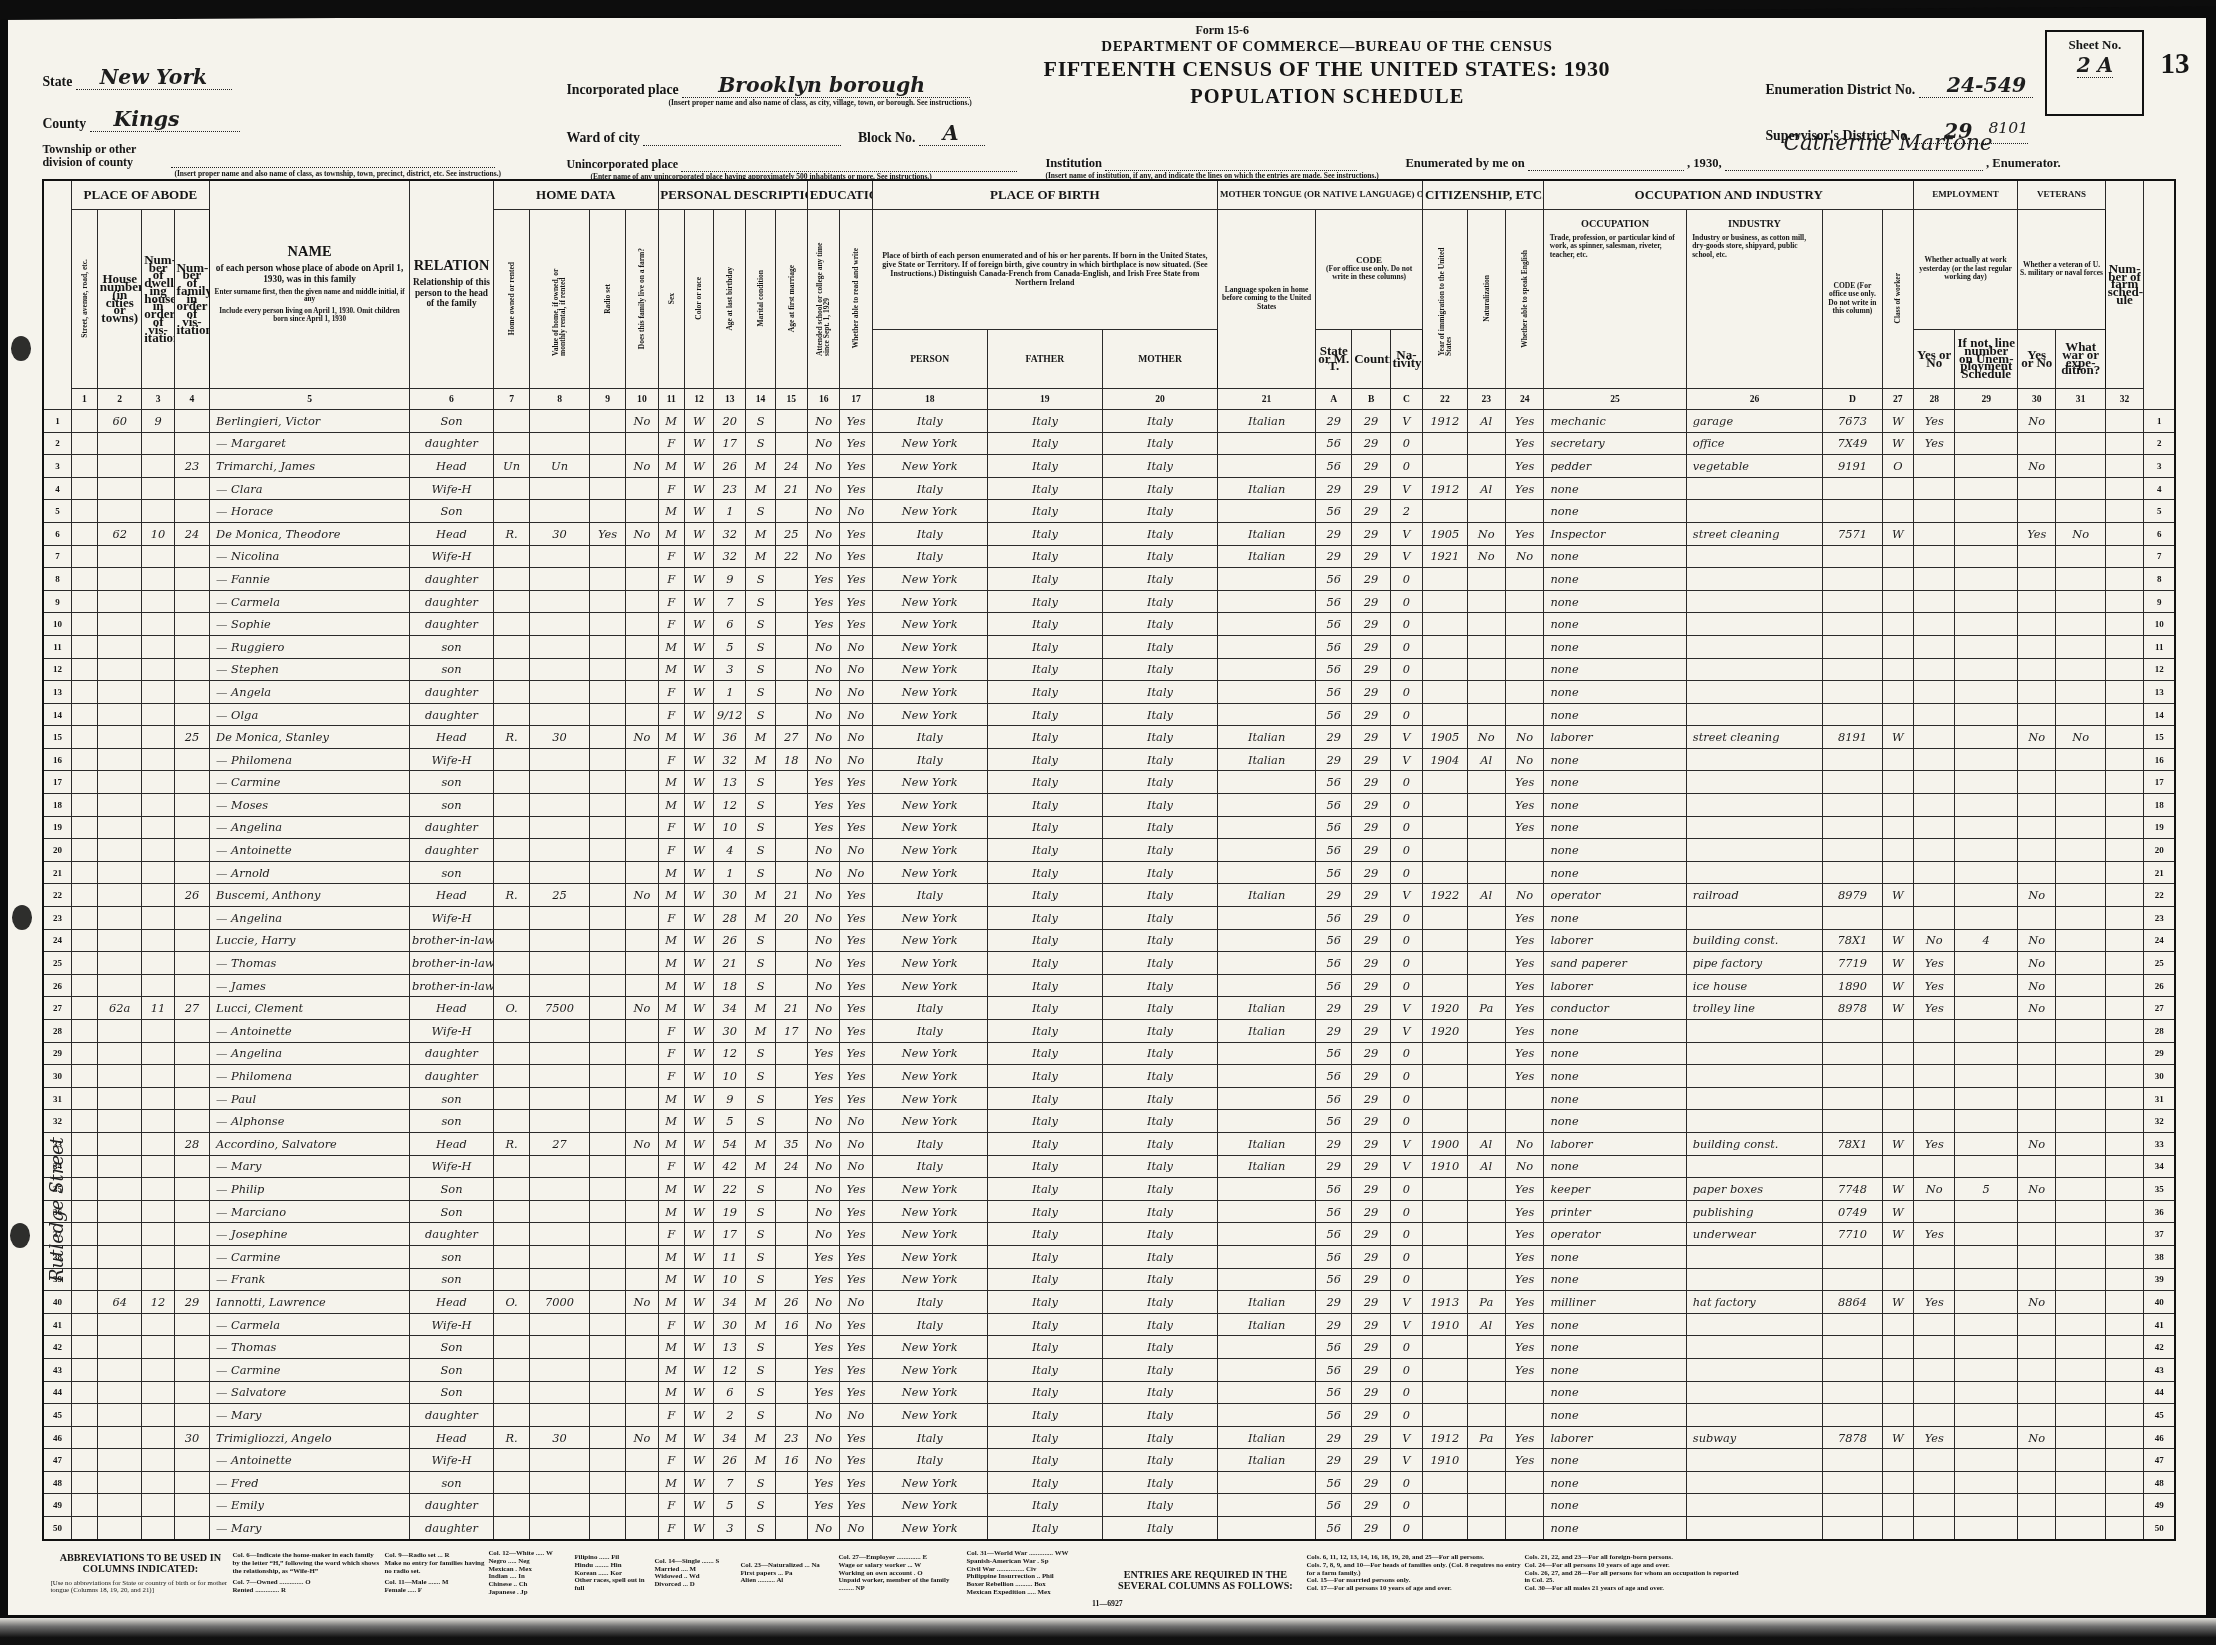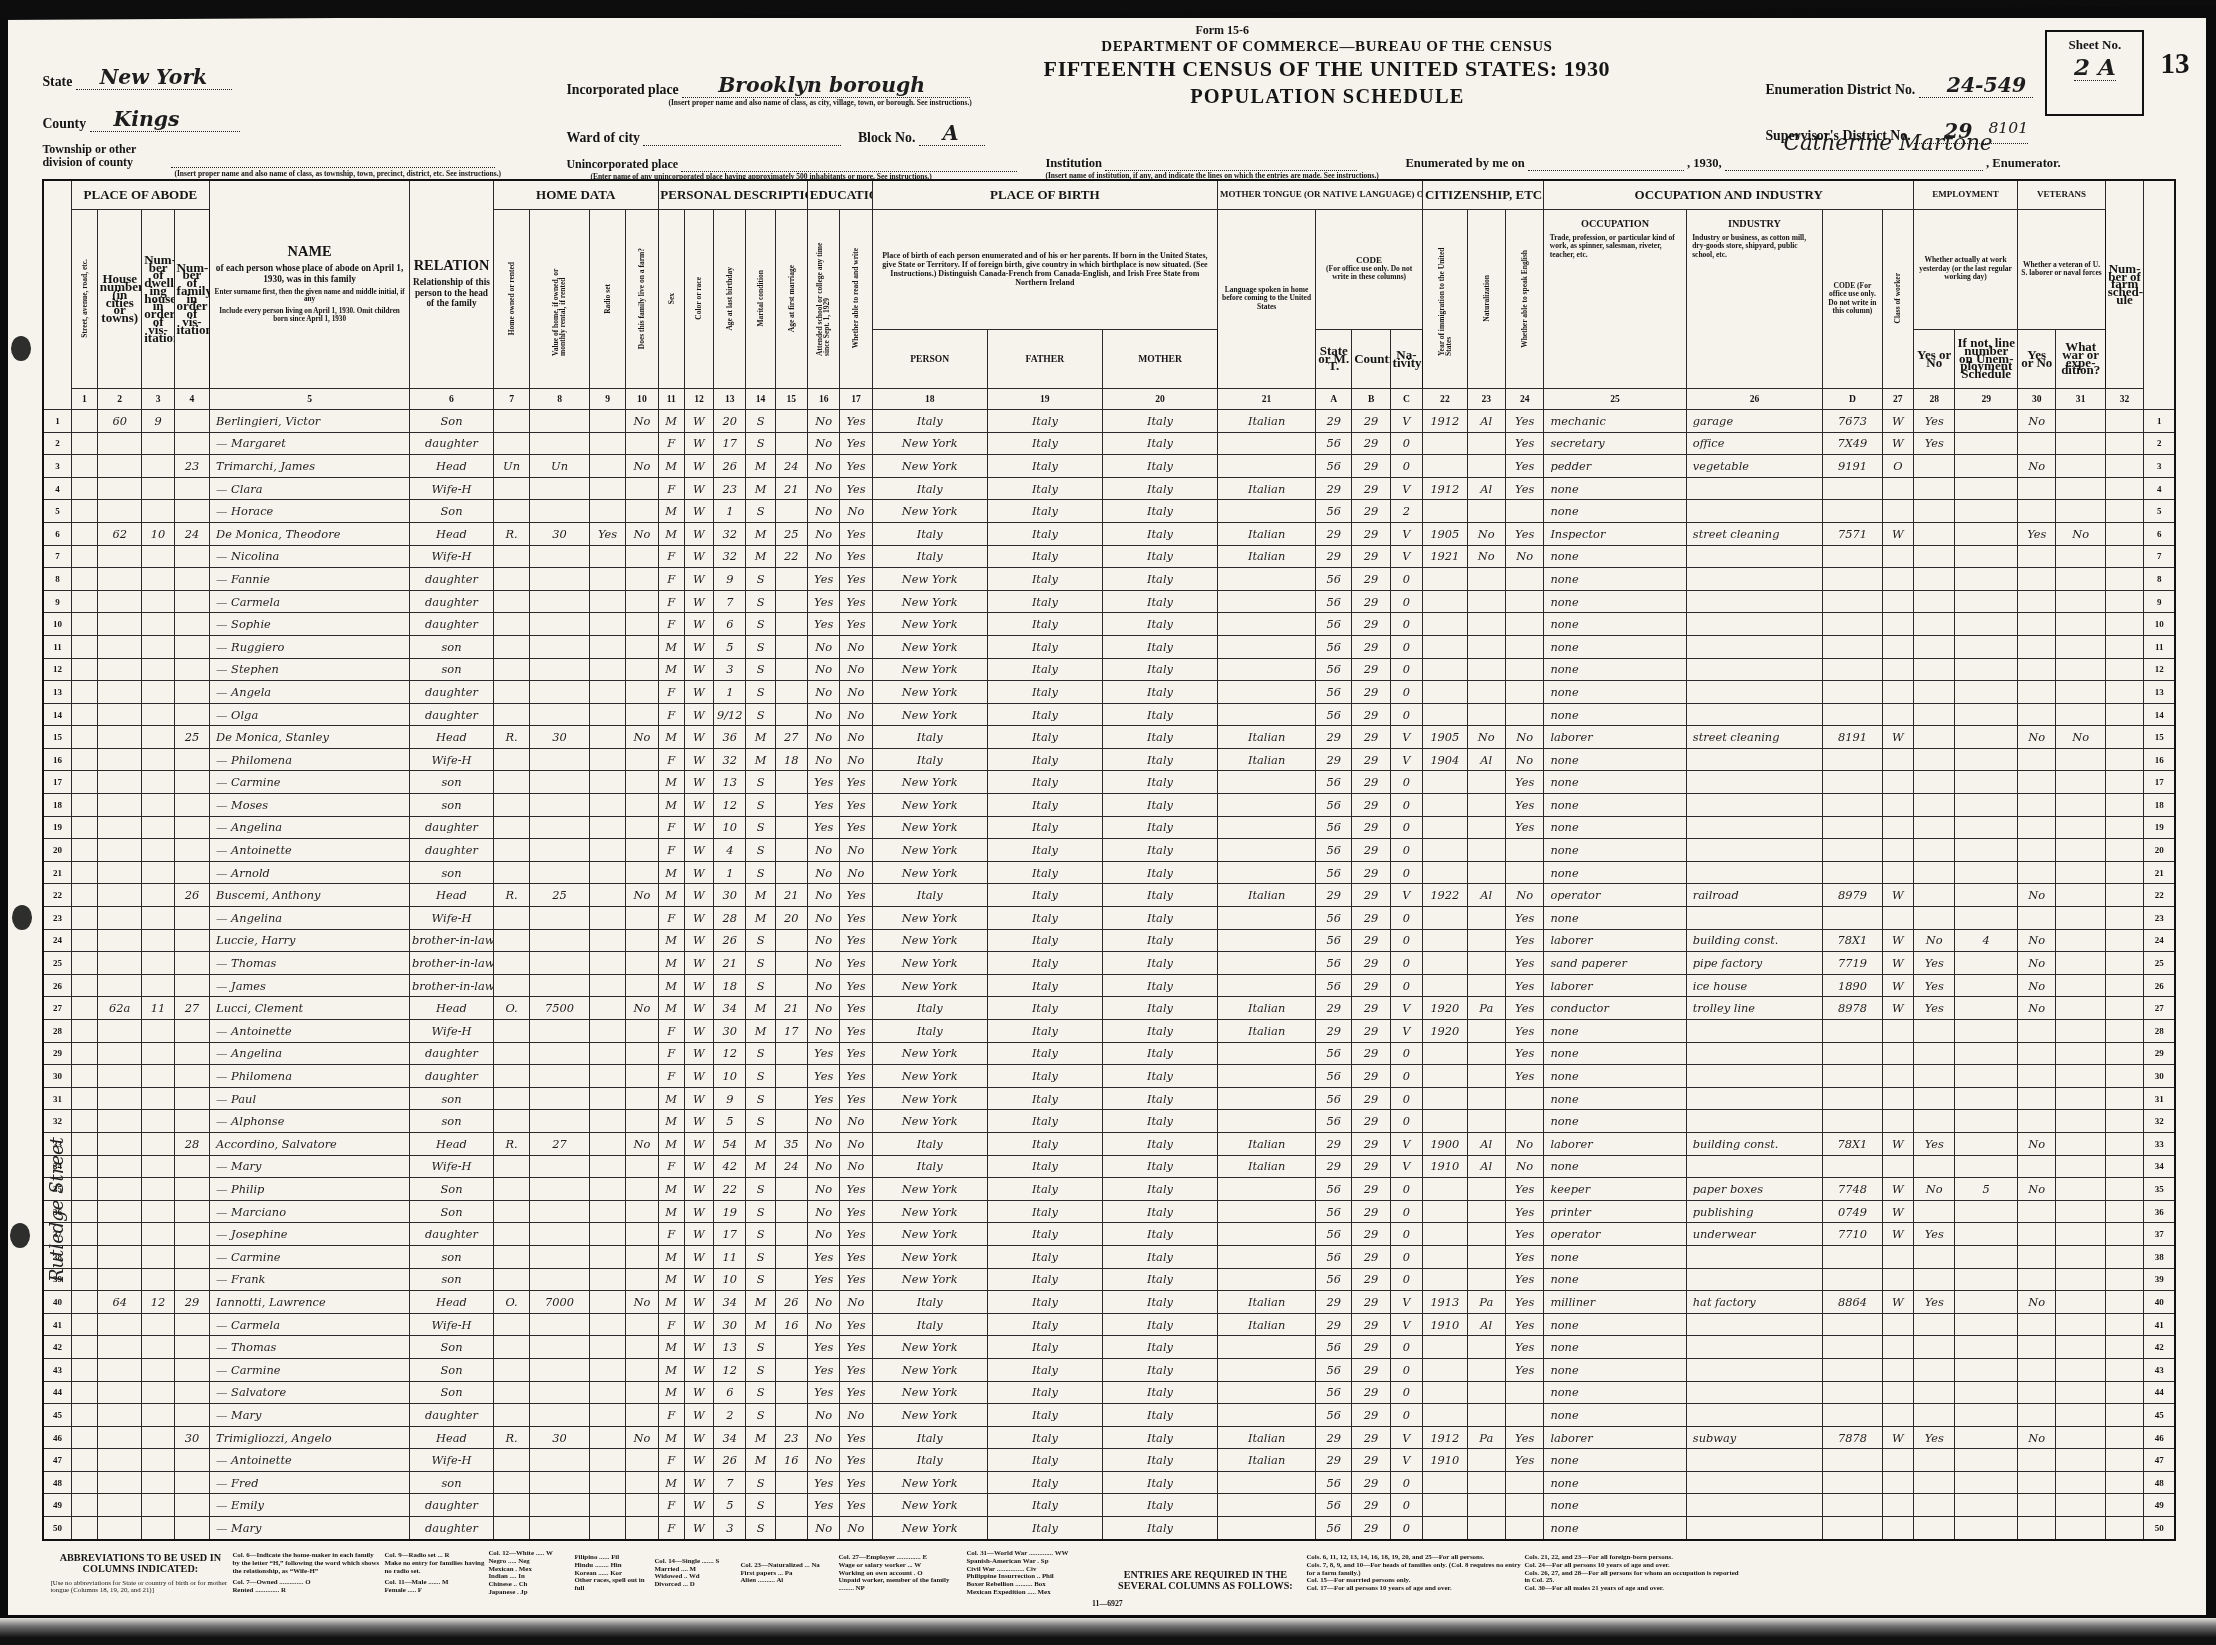--- a/index.html
+++ b/index.html
@@ -17,21 +17,21 @@
   .fline{display:inline-block;border-bottom:1.2px dotted #222;vertical-align:bottom;}
   .note{font-size:7.5px;font-weight:bold;white-space:nowrap;}
   .hw{font-family:"DejaVu Serif",serif;font-style:italic;color:#1d1d1d;}
   .hwbig{font-size:20.4px;}
   #form-no{position:absolute;left:1187px;top:4.8px;font-size:12px;font-weight:bold;}
   #dept{position:absolute;left:1019px;top:20.4px;width:599px;font-size:15px;font-weight:bold;text-align:center;letter-spacing:0.6px;}
   #census-title{position:absolute;left:995px;top:38px;width:647px;font-size:22px;font-weight:bold;text-align:center;letter-spacing:0.6px;}
   #sched-title{position:absolute;left:1073px;top:67px;width:492px;font-size:20.4px;font-weight:bold;text-align:center;letter-spacing:1.2px;}
   #sheetbox{position:absolute;left:2037px;top:12px;width:95px;height:82px;border:2.4px solid #111;text-align:center;}
   #sheetbox .lab{font-size:13px;font-weight:bold;margin-top:4.8px;}
-  #sheetbox .val{font-size:23px;}
+  #sheetbox .val{font-size:20px;}
   #pagestamp{position:absolute;left:2152px;top:29px;font-size:29px;font-weight:bold;}
   #stamp8101{position:absolute;left:1960px;top:101px;font-size:15.6px;padding-left:20px;}
   #sig{position:absolute;left:1775px;top:112px;font-size:21.6px;}
 </style>
 </head>
 <body>
 
 <div id="page">
   <div id="paper">
 
@@ -232,21 +232,21 @@
             </th>
             <th rowspan="2" class="occd">
               <div class="gt2">INDUSTRY</div>
               <div class="nd3">Industry or business, as cot­ton mill, dry-goods store, shipyard, public school, etc.</div>
             </th>
             <th rowspan="2" class="tiny2">CODE (For office use only. Do not write in this column)</th>
             <th rowspan="2" class="vcell">
                 <div class="vh">Class of worker</div>
               </th>
             <th colspan="2" class="hl tiny2">Whether actually at work yesterday (or the last regu­lar working day)</th>
-            <th colspan="2" class="hl tiny2">Whether a vet­eran of U. S. laborer or naval forces</th>
+            <th colspan="2" class="hl tiny2">Whether a vet­eran of U. S. military or naval forces</th>
           </tr>
           <tr class="r3">
             <th class="hl subc">PERSON</th>
             <th class="subc">FATHER</th>
             <th class="subc">MOTHER</th>
             <th class="tiny">State or M. T.</th>
             <th class="tiny">Country</th>
             <th class="tiny">Na­tivity</th>
             <th class="hl tiny">Yes or No</th>
             <th class="tiny">If not, line number on Unem­ployment Schedule</th>

